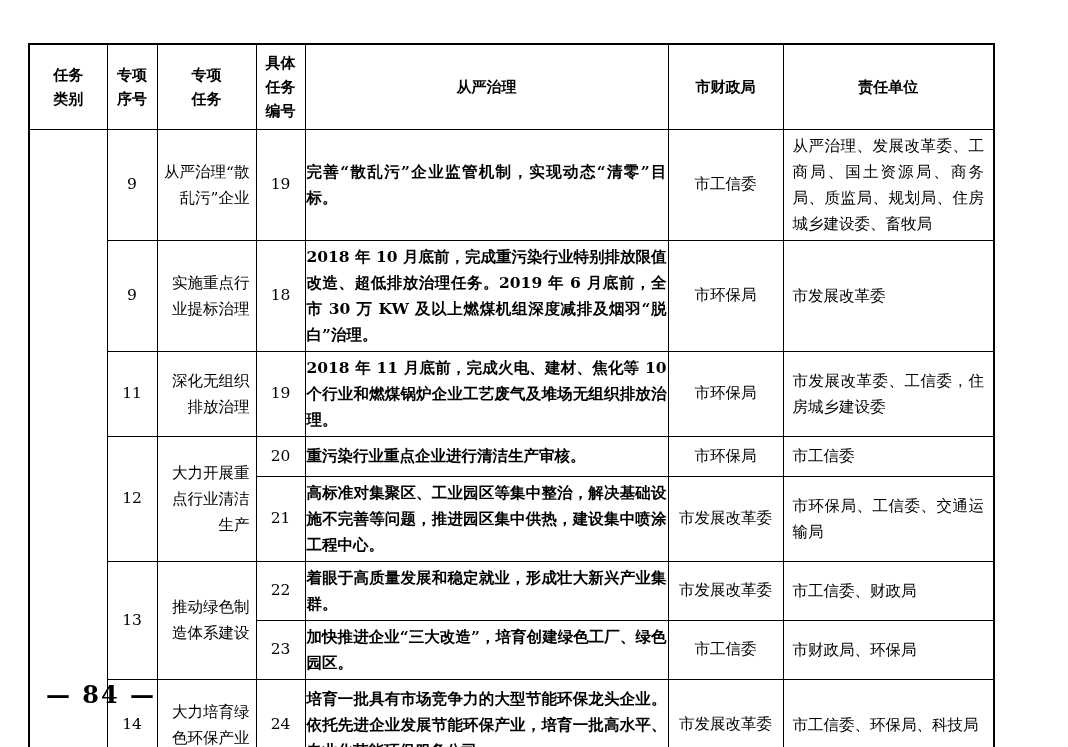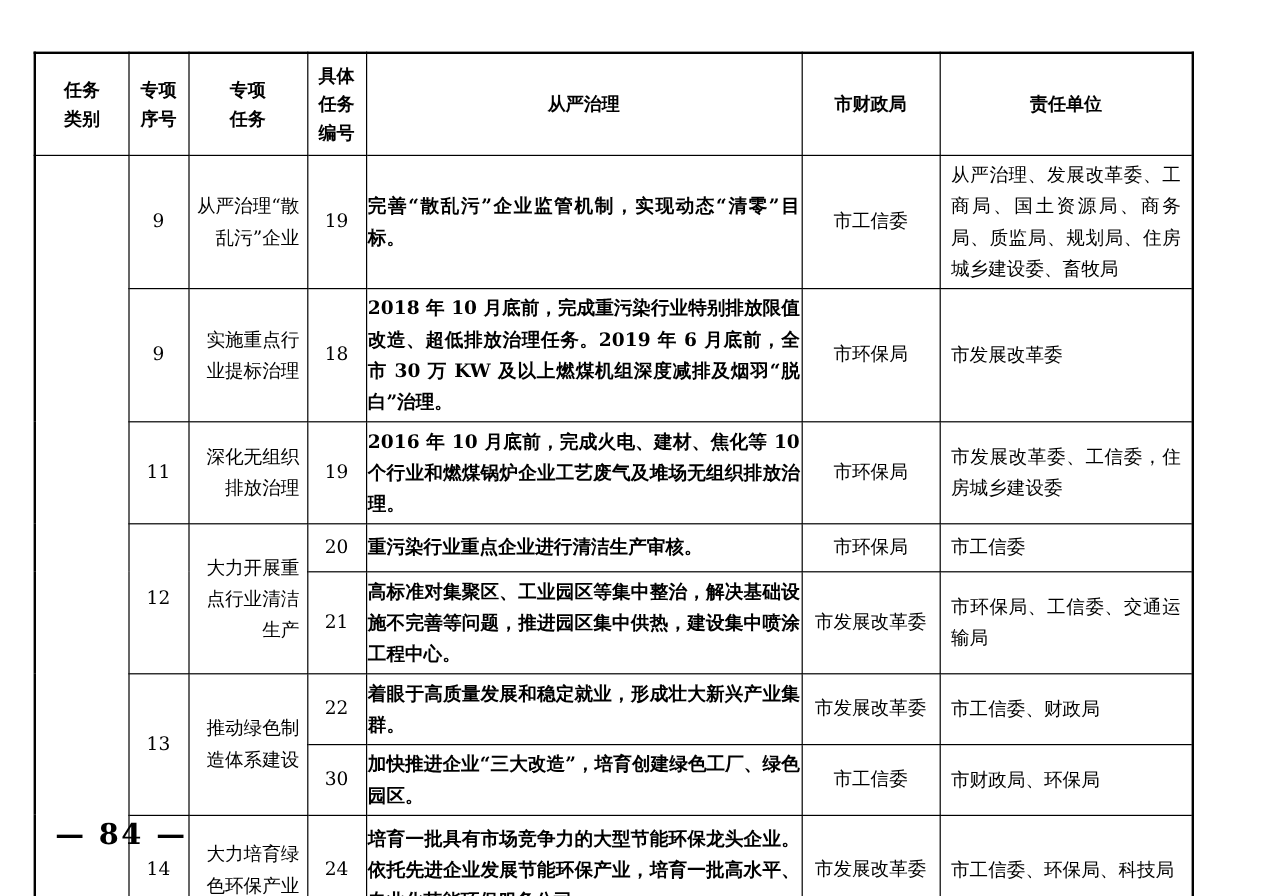--- a/index.html
+++ b/index.html
@@ -124,21 +124,21 @@
         <td class="c-center">18</td>
         <td class="c-detail">2018 年 10 月底前，完成重污染行业特别排放限值改造、超低排放治理任务。2019 年 6 月底前，全市 30 万 KW 及以上燃煤机组深度减排及烟羽“脱白”治理。</td>
         <td class="c-center">市环保局</td>
         <td class="c-resp">市发展改革委</td>
       </tr>
 
       <tr style="height:77px">
         <td class="c-center">11</td>
         <td class="c-special">深化无组织排放治理</td>
         <td class="c-center">19</td>
-        <td class="c-detail">2016 年 10 月底前，完成火电、建材、焦化等 10 个行业和燃煤锅炉企业工艺废气及堆场无组织排放治理。</td>
+        <td class="c-detail">2018 年 11 月底前，完成火电、建材、焦化等 10 个行业和燃煤锅炉企业工艺废气及堆场无组织排放治理。</td>
         <td class="c-center">市环保局</td>
         <td class="c-resp">市发展改革委、工信委，住房城乡建设委</td>
       </tr>
 
       <tr style="height:40px">
         <td class="c-center" rowspan="2">12</td>
         <td class="c-special" rowspan="2">大力开展重点行业清洁生产</td>
         <td class="c-center">20</td>
         <td class="c-detail">重污染行业重点企业进行清洁生产审核。</td>
         <td class="c-center">市环保局</td>
@@ -155,21 +155,21 @@
       <tr style="height:54px">
         <td class="c-center" rowspan="2">13</td>
         <td class="c-special" rowspan="2">推动绿色制造体系建设</td>
         <td class="c-center">22</td>
         <td class="c-detail">着眼于高质量发展和稳定就业，形成壮大新兴产业集群。</td>
         <td class="c-center">市发展改革委</td>
         <td class="c-resp">市工信委、财政局</td>
       </tr>
 
       <tr style="height:51px">
-        <td class="c-center">30</td>
+        <td class="c-center">23</td>
         <td class="c-detail">加快推进企业“三大改造”，培育创建绿色工厂、绿色园区。</td>
         <td class="c-center">市工信委</td>
         <td class="c-resp">市财政局、环保局</td>
       </tr>
 
       <tr style="height:92px">
         <td class="c-center">14</td>
         <td class="c-special">大力培育绿色环保产业</td>
         <td class="c-center">24</td>
         <td class="c-detail">培育一批具有市场竞争力的大型节能环保龙头企业。依托先进企业发展节能环保产业，培育一批高水平、专业化节能环保服务公司。</td>

